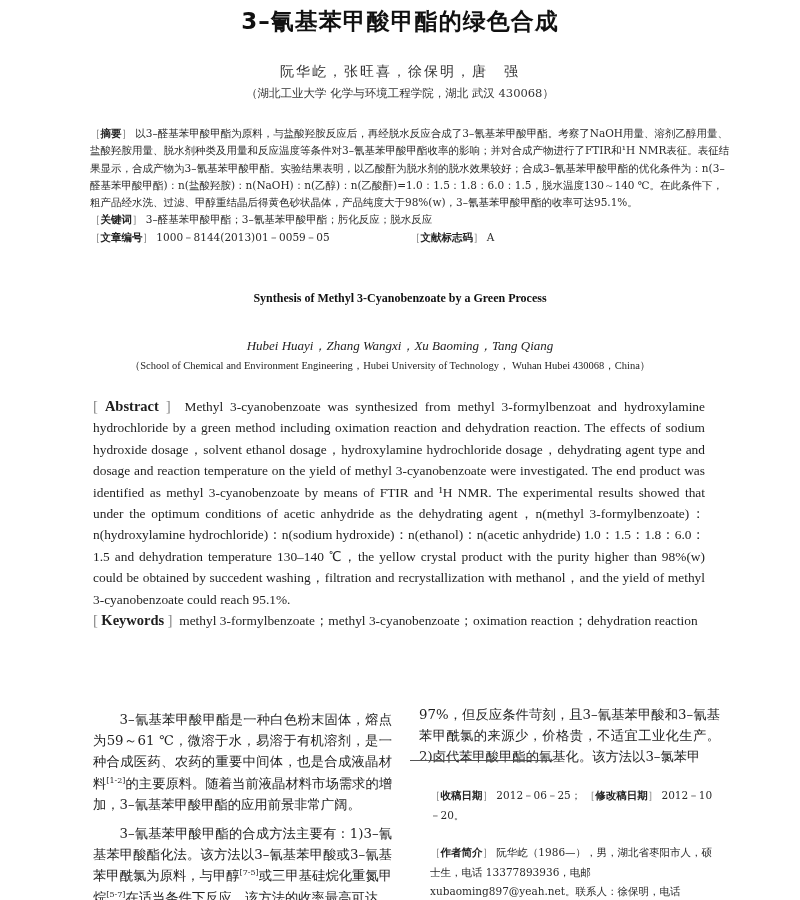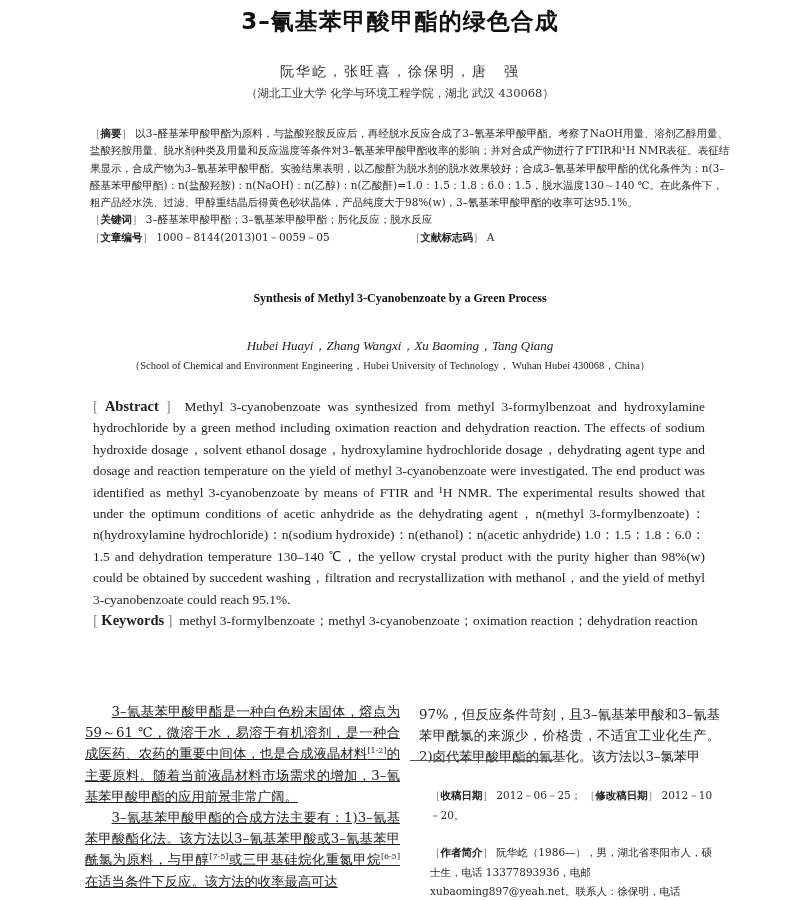--- a/index.html
+++ b/index.html
@@ -23,21 +23,21 @@
                 font-style: italic; font-size: 13px; color: #222; }
   .affil-en { left: 0; width: 780px; top: 359px; text-align: center; font-family: "Liberation Serif", serif;
               font-size: 10.5px; color: #222; }
   .abstract-en { left: 93px; width: 612px; top: 396px; font-family: "Liberation Serif", serif; font-size: 13.4px;
                  line-height: 21.4px; color: #1e1e1e; text-align: justify; }
   .abstract-en p { margin: 0; }
   .en-lbl { font-weight: bold; font-size: 14.5px; }
   .en-br { color: #888; font-size: 15px; }
   .body-left { left: 85px; width: 315px; top: 701px; font-size: 13.3px; line-height: 21.2px; color: #1e1e1e;
                text-align: justify; }
-  .body-left p { margin: 0; text-indent: 2em; text-decoration: underline; }
+  .body-left p { margin: 8px; text-indent: 2em; }
   .body-right { left: 412px; width: 315px; top: 697px; font-size: 13.3px; line-height: 21.2px; color: #1e1e1e; text-align: justify; }
   .body-right p { margin: 7px; }
   .rule { left: 410px; top: 760px; width: 143px; height: 1px; background: #555; }
   .footnotes { left: 412px; width: 320px; top: 768px; font-size: 10.5px; line-height: 19.5px; color: #2a2a2a; }
   .footnotes p { margin: 18px; }
   sup { font-size: 8px; vertical-align: 5px; line-height: 0; }
 </style>
 </head>
 <body>
 
@@ -76,21 +76,21 @@
     <span>Methyl 3-cyanobenzoate was synthesized from methyl 3-formylbenzoat and hydroxylamine hydrochloride by a green method including oximation reaction and dehydration reaction. The effects of sodium hydroxide dosage，solvent ethanol dosage，hydroxylamine hydrochloride dosage，dehydrating agent type and dosage and reaction temperature on the yield of methyl 3-cyanobenzoate were investigated. The end product was identified as methyl 3-cyanobenzoate by means of FTIR and ¹H NMR. The experimental results showed that under the optimum conditions of acetic anhydride as the dehydrating agent，n(methyl 3-formylbenzoate)：n(hydroxylamine hydrochloride)：n(sodium hydroxide)：n(ethanol)：n(acetic anhydride) 1.0：1.5：1.8：6.0：1.5 and dehydration temperature 130–140 ℃，the yellow crystal product with the purity higher than 98%(w) could be obtained by succedent washing，filtration and recrystallization with methanol，and the yield of methyl 3-cyanobenzoate could reach 95.1%.</span>
   </p>
   <p>
     <span class="en-br">[</span> <span class="en-lbl">Keywords</span> <span class="en-br">]</span>&nbsp;
     <span>methyl 3-formylbenzoate；methyl 3-cyanobenzoate；oximation reaction；dehydration reaction</span>
   </p>
 </div>
 
 <div class="abs body-left">
   <p><span>3–氰基苯甲酸甲酯是一种白色粉末固体，熔点为59～61 ℃，微溶于水，易溶于有机溶剂，是一种合成医药、农药的重要中间体，也是合成液晶材料</span><sup>[1-2]</sup><span>的主要原料。随着当前液晶材料市场需求的增加，3–氰基苯甲酸甲酯的应用前景非常广阔。</span></p>
-  <p><span>3–氰基苯甲酸甲酯的合成方法主要有：1)3–氰基苯甲酸酯化法。该方法以3–氰基苯甲酸或3–氰基苯甲酰氯为原料，与甲醇</span><sup>[7-5]</sup><span>或三甲基硅烷化重氮甲烷</span><sup>[6-5]</sup><span>在适当条件下反应。该方法的收率最高可达</span></p>
+  <p><span>3–氰基苯甲酸甲酯的合成方法主要有：1)3–氰基苯甲酸酯化法。该方法以3–氰基苯甲酸或3–氰基苯甲酰氯为原料，与甲醇</span><sup>[7-5]</sup><span>或三甲基硅烷化重氮甲烷</span><sup>[5-7]</sup><span>在适当条件下反应。该方法的收率最高可达</span></p>
 </div>
 
 <div class="abs body-right">
   <p>97%，但反应条件苛刻，且3–氰基苯甲酸和3–氰基苯甲酰氯的来源少，价格贵，不适宜工业化生产。2)卤代苯甲酸甲酯的氰基化。该方法以3–氯苯甲</p>
 </div>
 
 <div class="abs rule"></div>
 
 <div class="abs footnotes">
   <p>

